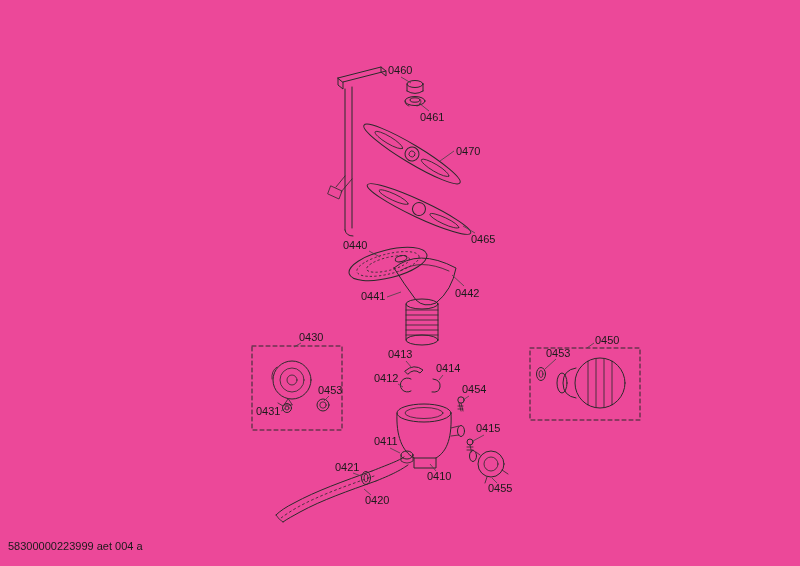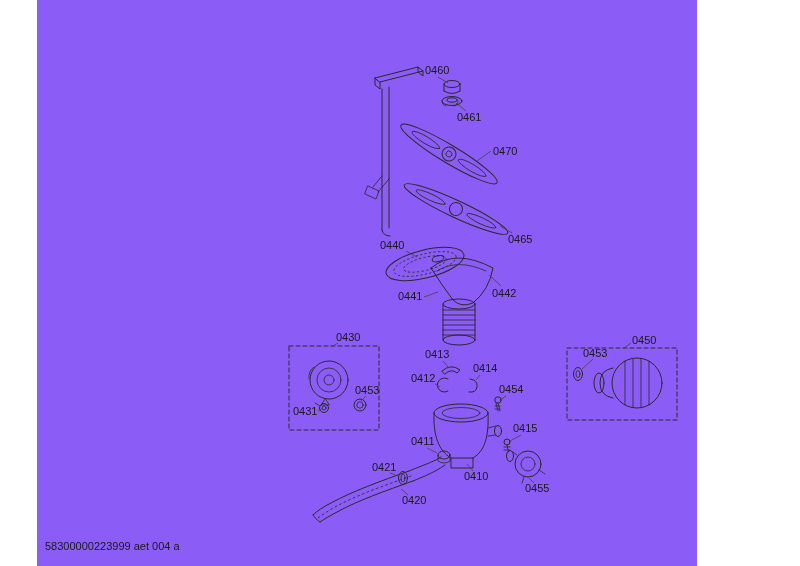--- a/index.html
+++ b/index.html
@@ -1,17 +1,17 @@
 <!DOCTYPE html>
 <html><head>
 <meta charset="utf-8">
 <style>
   html,body{margin:0;padding:0;background:#ffffff;}
-  .stage{position:relative;width:660px;height:566px;background:#8b5cf6;overflow:hidden;
-         font-family:"Liberation Sans","DejaVu Sans",sans-serif;margin-left:37px;}
+  .stage{position:relative;width:800px;height:566px;background:#ec4899;overflow:hidden;
+         font-family:"Liberation Sans","DejaVu Sans",sans-serif;}
   svg{display:block;}
   .draw path,.draw line,.draw ellipse,.draw circle,.draw rect{
      stroke:#2a2a2a;fill:none;stroke-width:1;stroke-linecap:round;stroke-linejoin:round;}
   .draw .thin{stroke-width:0.8;}
   .dashedbox{stroke:#555;fill:none;stroke-width:1;stroke-dasharray:4 3;}
   .leaders line{stroke:#444;stroke-width:0.8;}
   .labels text{fill:#1a1a1a;font-size:11px;font-family:"Liberation Sans","DejaVu Sans",sans-serif;}
   .footer-text{fill:#1a1a1a;font-size:11px;font-family:"Liberation Sans","DejaVu Sans",sans-serif;}
 </style>
 </head>

